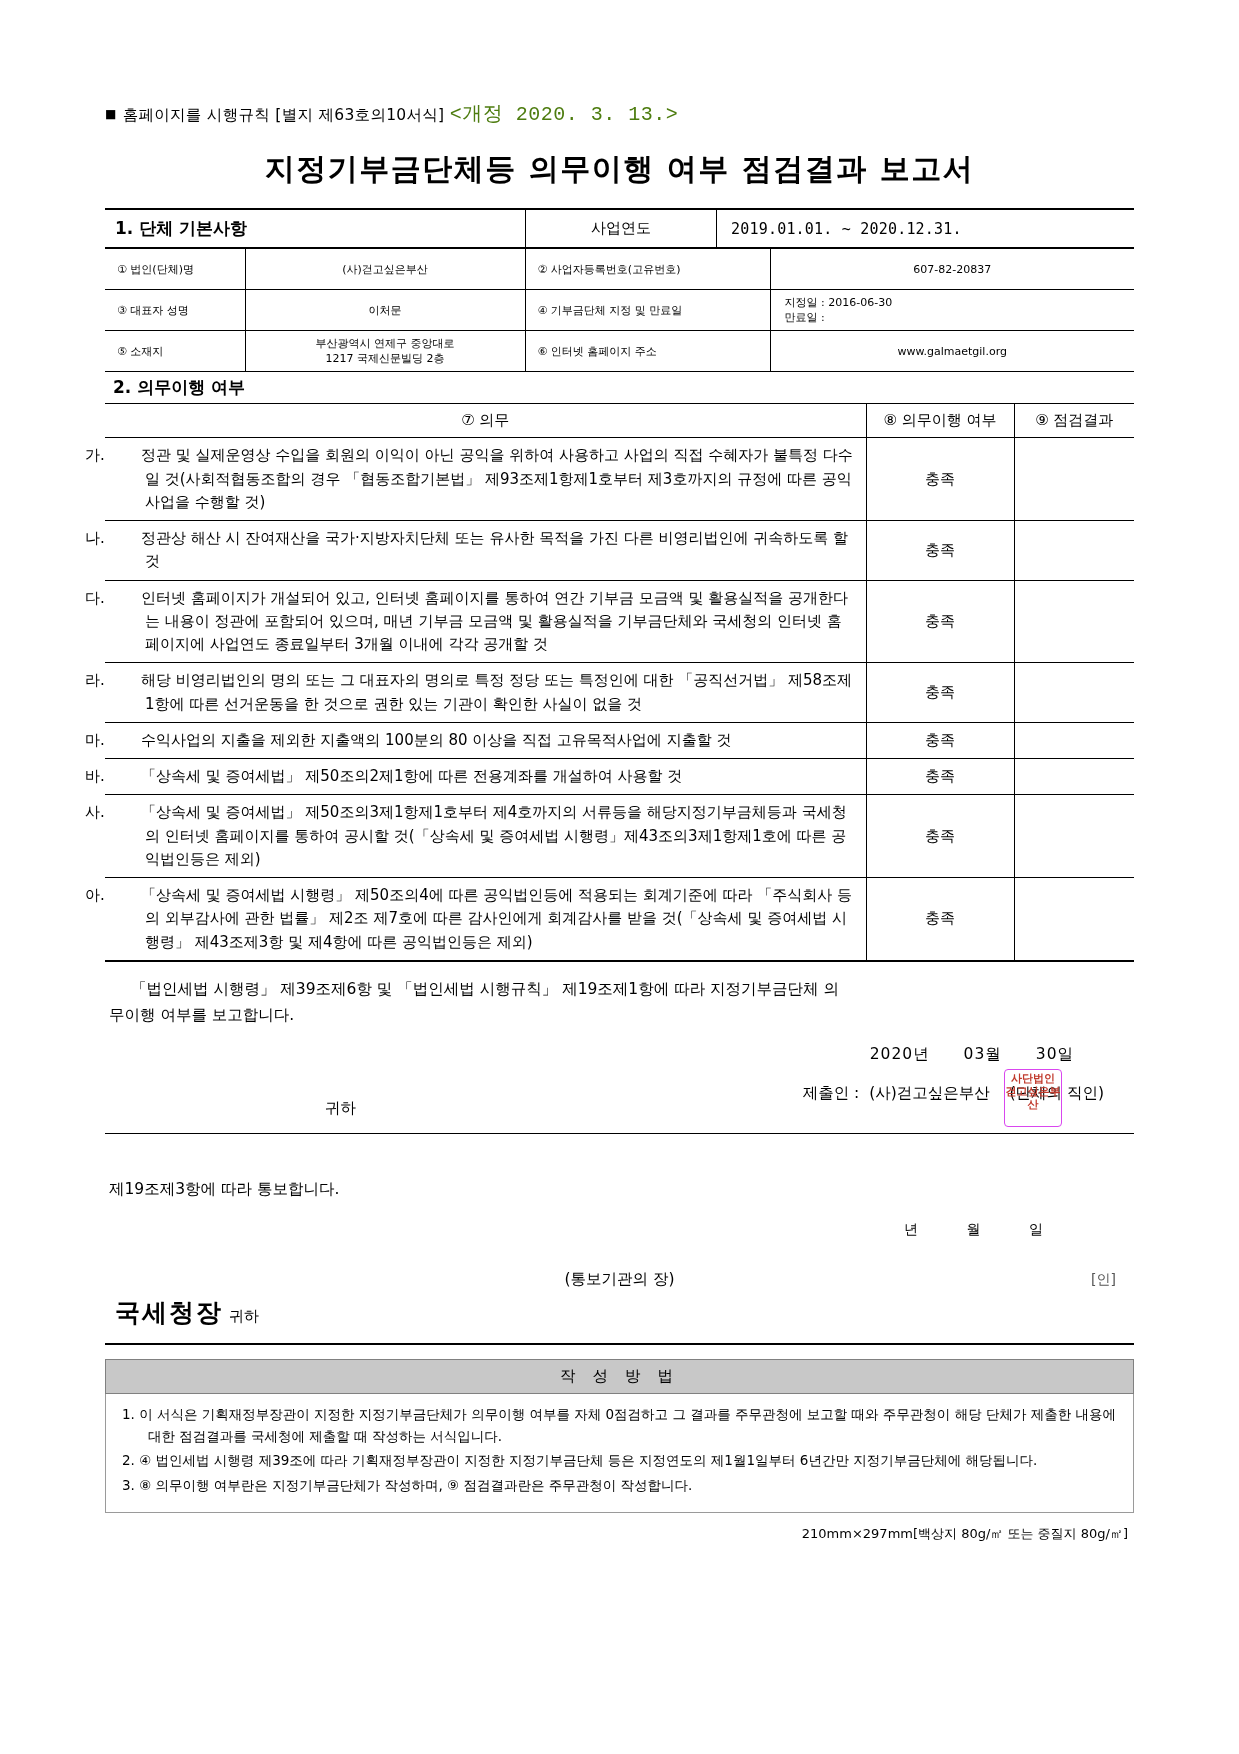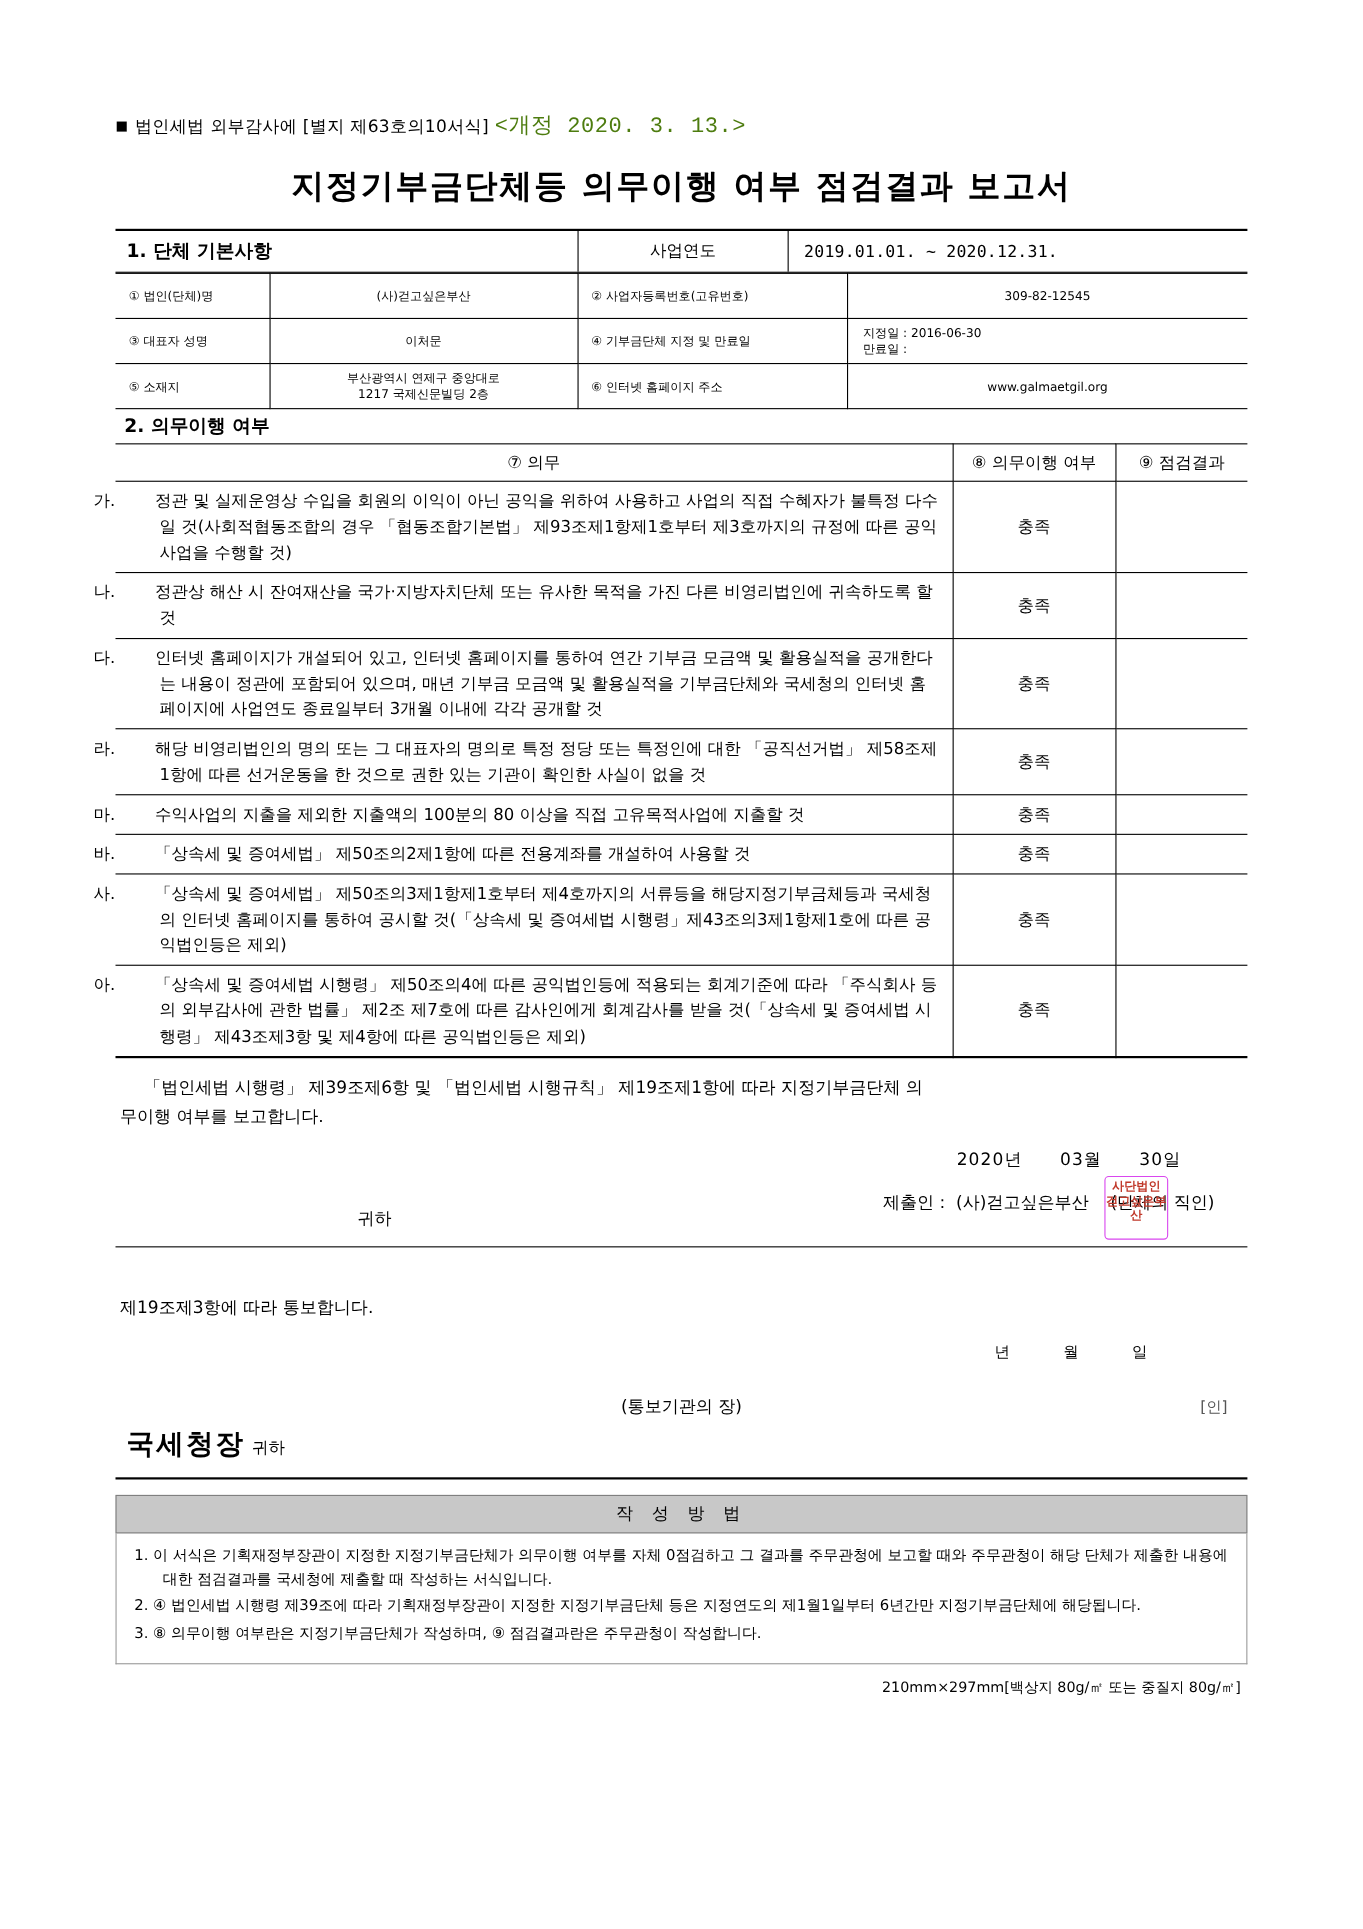--- a/index.html
+++ b/index.html
@@ -254,21 +254,21 @@
     margin-top: 12px;
     padding-right: 6px;
   }
 </style>
 </head>
 <body>
 
 <div class="page">
 
   <div class="formline">
-    <span class="sq">■</span><span>법인세법 외부감사에 [별지 제63호의10서식]</span>
+    <span class="sq">■</span><span>홈페이지를 시행규칙 [별지 제63호의10서식]</span>
     <span class="rev">&lt;개정 2020. 3. 13.&gt;</span>
   </div>
 
   <h1 class="doc-title">지정기부금단체등 의무이행 여부 점검결과 보고서</h1>
 
   <div class="sec1wrap">
     <div class="sec1head">
       <div class="title">1. 단체 기본사항</div>
       <div class="fy-label">사업연도</div>
       <div class="fy-value">2019.01.01. ~ 2020.12.31.</div>
@@ -279,21 +279,21 @@
         <col style="width:140px">
         <col style="width:280px">
         <col style="width:245px">
         <col>
       </colgroup>
       <tbody>
           <tr>
         <td class="lbl noleft">① 법인(단체)명</td>
         <td class="ctr">(사)걷고싶은부산</td>
         <td class="lbl">② 사업자등록번호(고유번호)</td>
-        <td class="ctr noright">309-82-12545</td>
+        <td class="ctr noright">607-82-20837</td>
       </tr>
       <tr>
         <td class="lbl noleft">③ 대표자 성명</td>
         <td class="ctr">이처문</td>
         <td class="lbl">④ 기부금단체 지정 및 만료일</td>
         <td class="noright" style="padding-left:14px;">
           <div>지정일 : 2016-06-30</div>
           <div>만료일 :</div>
         </td>
       </tr>

